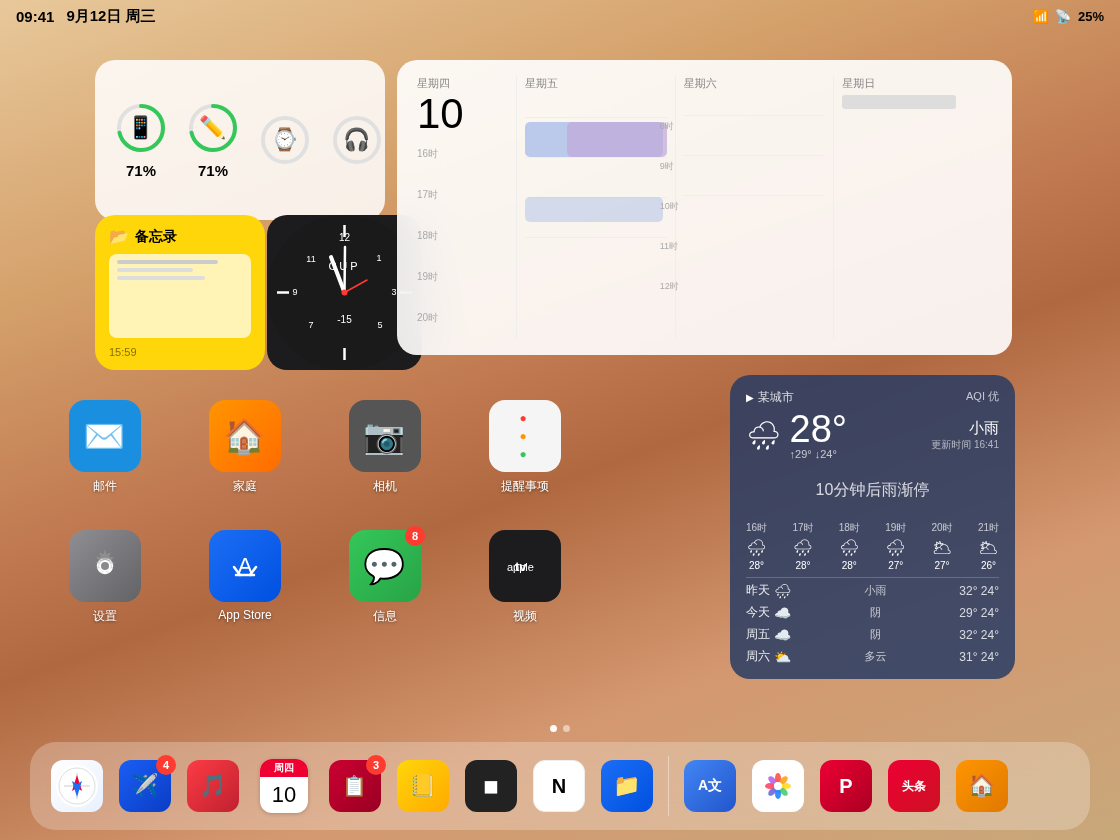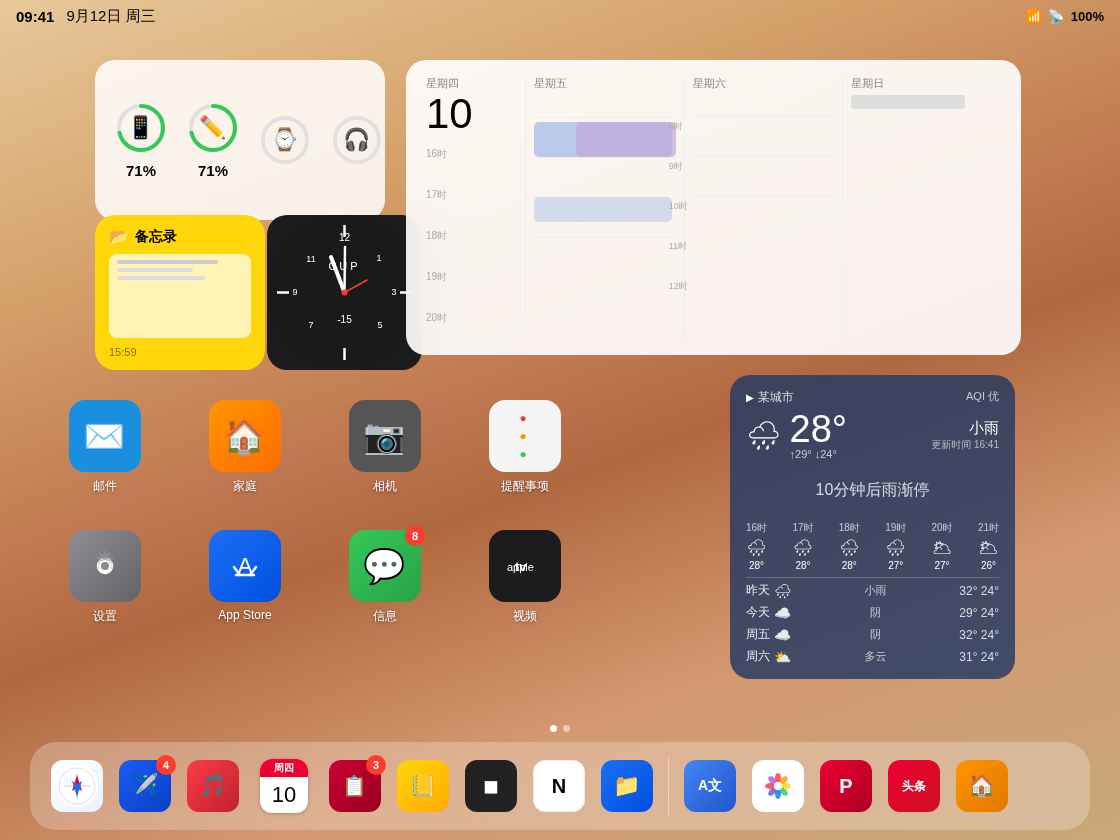--- a/index.html
+++ b/index.html
@@ -30,21 +30,21 @@
       padding: 0 16px;
       z-index: 100;
     }
     .status-time {
       font-size: 15px;
       font-weight: 600;
       color: #000;
     }
     .status-date {
       font-size: 15px;
-      font-weight: 400;
+      font-weight: 700;
       color: #000;
       margin-left: 8px;
     }
     .status-right {
       display: flex;
       align-items: center;
       gap: 6px;
     }
 
     
@@ -248,21 +248,21 @@
       height: 100%;
       display: flex;
       align-items: center;
       justify-content: center;
     }
 
     
     .widget-calendar {
       position: absolute;
       top: 60px;
-      left: 406px;
+      left: 397px;
       width: 615px;
       height: 295px;
       background: rgba(255,255,255,0.9);
       backdrop-filter: blur(20px);
       border-radius: 20px;
       padding: 16px 20px;
       display: flex;
       gap: 0;
     }
 
@@ -310,21 +310,21 @@
 <div class="bg"></div>
 
 <div class="status-bar">
   <div style="display:flex;align-items:center;gap:4px;">
     <span class="status-time">09:41</span>
     <span class="status-date">9月12日 周三</span>
   </div>
   <div class="status-right">
     <span style="font-size:13px;">📶</span>
     <span style="font-size:13px;">📡</span>
-    <span style="font-size:13px;font-weight:600;">100%</span>
+    <span style="font-size:13px;font-weight:600;">25%</span>
   </div>
 </div>
 
 <div class="widget-battery">
   <div class="battery-item">
     <div class="battery-icon-ring">
       <svg width="52" height="52" viewBox="0 0 52 52">
         <circle cx="26" cy="26" r="22" fill="none" stroke="#e0e0e0" stroke-width="4"></circle>
         <circle cx="26" cy="26" r="22" fill="none" stroke="#34c759" stroke-width="4" stroke-dasharray="138.2" stroke-dashoffset="40" stroke-linecap="round" transform="rotate(-90 26 26)"></circle>
       </svg>

